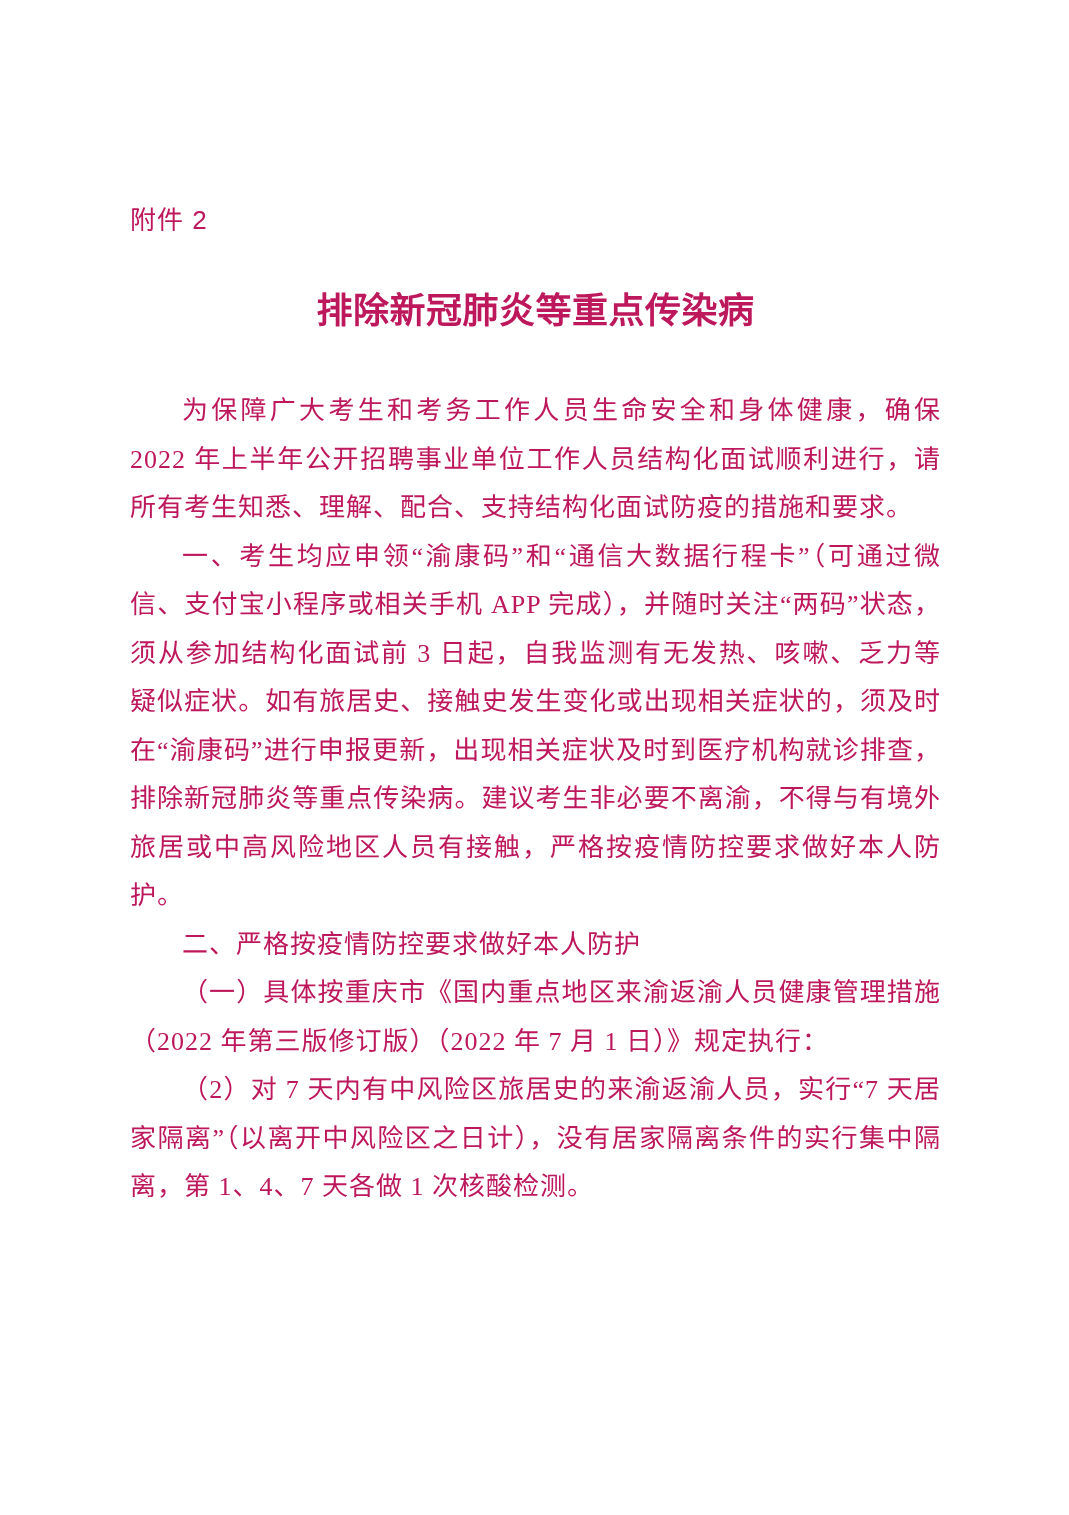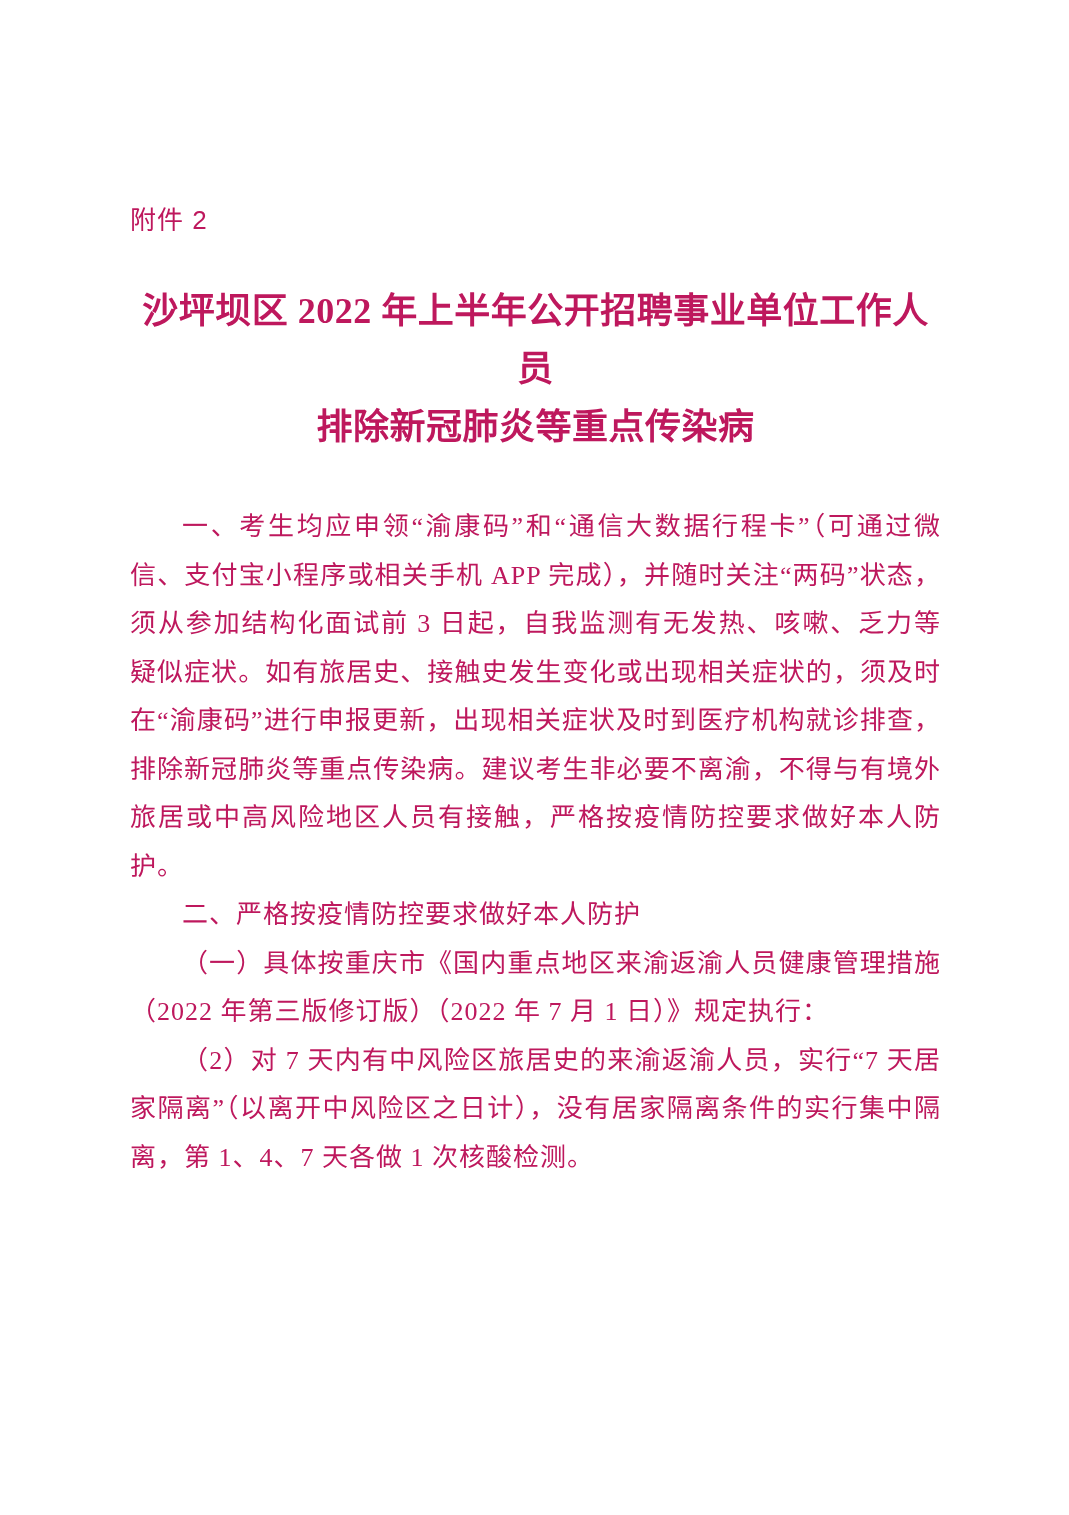--- a/index.html
+++ b/index.html
@@ -52,24 +52,24 @@
   }
 </style>
 </head>
 <body>
 
 <div class="page">
 
   <p class="attachment">附件 2</p>
 
   <h1 class="title">
-    <span class="title-line">沙坪坝区 2022 年上半年公开招聘事业单位工作人员</span>
     <span class="title-line">排除新冠肺炎等重点传染病</span>
   </h1>
 
   <div class="doc-body">
+    <p class="para">为保障广大考生和考务工作人员生命安全和身体健康，确保 2022 年上半年公开招聘事业单位工作人员结构化面试顺利进行，请所有考生知悉、理解、配合、支持结构化面试防疫的措施和要求。</p>
     <p class="para">一、考生均应申领“渝康码”和“通信大数据行程卡”（可通过微信、支付宝小程序或相关手机 APP 完成），并随时关注“两码”状态，须从参加结构化面试前 3 日起，自我监测有无发热、咳嗽、乏力等疑似症状。如有旅居史、接触史发生变化或出现相关症状的，须及时在“渝康码”进行申报更新，出现相关症状及时到医疗机构就诊排查，排除新冠肺炎等重点传染病。建议考生非必要不离渝，不得与有境外旅居或中高风险地区人员有接触，严格按疫情防控要求做好本人防护。</p>
     <p class="para">二、严格按疫情防控要求做好本人防护</p>
     <p class="para">（一）具体按重庆市《国内重点地区来渝返渝人员健康管理措施（2022 年第三版修订版）（2022 年 7 月 1 日）》规定执行：</p>
     <p class="para">（2）对 7 天内有中风险区旅居史的来渝返渝人员，实行“7 天居家隔离”（以离开中风险区之日计），没有居家隔离条件的实行集中隔离，第 1、4、7 天各做 1 次核酸检测。</p>
   </div>
 
 </div>
 
 </body></html>

